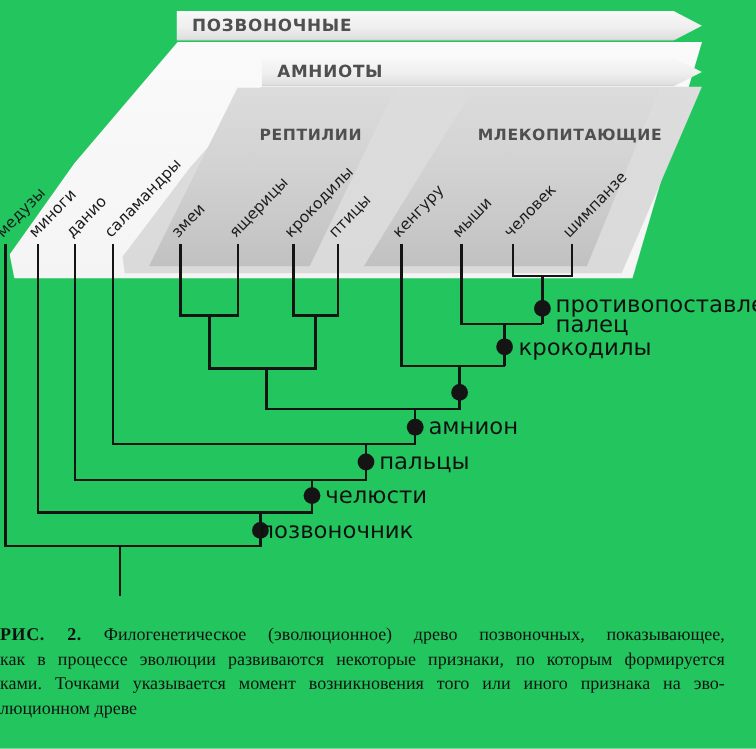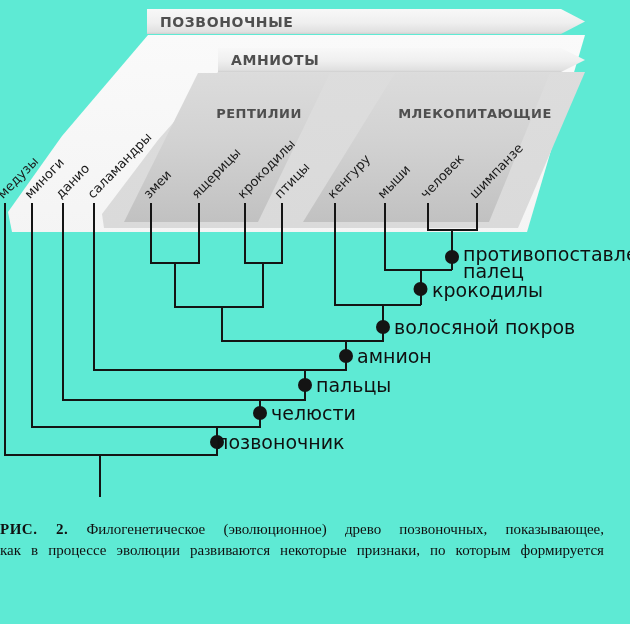--- a/index.html
+++ b/index.html
@@ -1,16 +1,16 @@
 <!DOCTYPE html>
 <html><head>
 <meta charset="utf-8">
 <style>
   html,body{margin:0;padding:0;background:#ffffff;}
-  .stage{position:relative;width:630px;height:624px;overflow:hidden;background:#5eead4;
+  .stage{position:relative;width:630px;height:624px;overflow:hidden;background:#22c55e;
          font-family:"DejaVu Sans","Liberation Sans",sans-serif;}
   
   .band{position:absolute;left:0;top:0;width:630px;height:505px;z-index:1;}
   .band.l1{clip-path:polygon(148px 35px,585px 35px,527px 232px,12px 232px,8px 212px,62px 136px);
            background:linear-gradient(180deg,#fbfbfb 0%,#f3f3f3 55%,#e2e2e2 100%);}
   .band.l2{clip-path:polygon(218px 72px,585px 72px,518px 228px,104px 228px,102px 214px,158px 140px);
            background:linear-gradient(180deg,#dedede 0%,#dadada 45%,#e7e7e7 100%);z-index:2;}
   .band.dark{z-index:3;
            background:linear-gradient(180deg,#e6e6e6 0%,#d2d2d2 28%,#b0b0b0 60%,#a5a5a5 85%,#b5b5b5 100%);}
   .band.reptiles{clip-path:polygon(198px 73px,330px 73px,258px 222px,124px 222px);}
@@ -122,24 +122,25 @@
   <div class="tip" style="left:200px">ящерицы</div>
   <div class="tip" style="left:246px">крокодилы</div>
   <div class="tip" style="left:283px">птицы</div>
   <div class="tip" style="left:336px">кенгуру</div>
   <div class="tip" style="left:386px">мыши</div>
   <div class="tip" style="left:429px">человек</div>
   <div class="tip" style="left:478px">шимпанзе</div>
 
   <div class="trait wrap" style="left:463px;top:246px">противопоставленный палец</div>
   <div class="trait" style="left:432px;top:282px">крокодилы</div>
-  <div class="trait" style="left:394px;top:319px">волосяной покров</div>
   <div class="trait" style="left:357px;top:348px">амнион</div>
   <div class="trait" style="left:316px;top:377px">пальцы</div>
   <div class="trait" style="left:271px;top:405px">челюсти</div>
   <div class="trait" style="left:216px;top:434px">позвоночник</div>
 
   <div class="caption">
     <div class="cap-line"><span class="fig-label">РИС. 2.</span> <span>Филогенетическое (эволюционное) древо позвоночных, показывающее,</span></div>
     <div class="cap-line">как в процессе эволюции развиваются некоторые признаки, по которым формируется</div>
+    <div class="cap-line">ками. Точками указывается момент возникновения того или иного признака на эво-</div>
+    <div class="cap-line last">люционном древе</div>
   </div>
 
 </div>
 
 </body></html>

